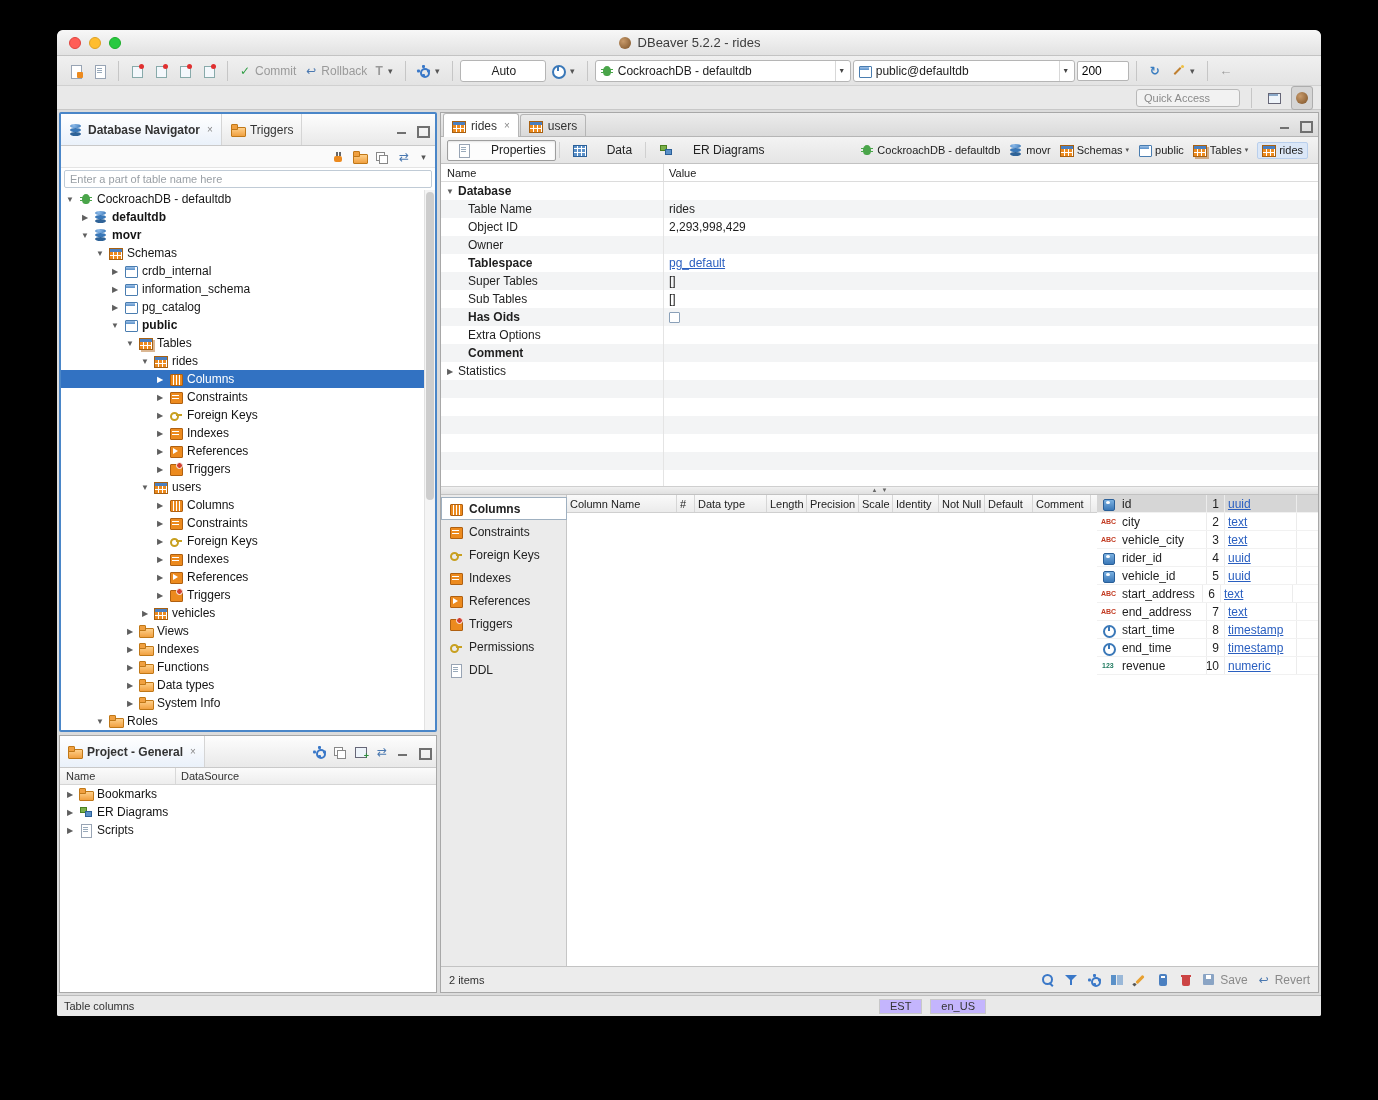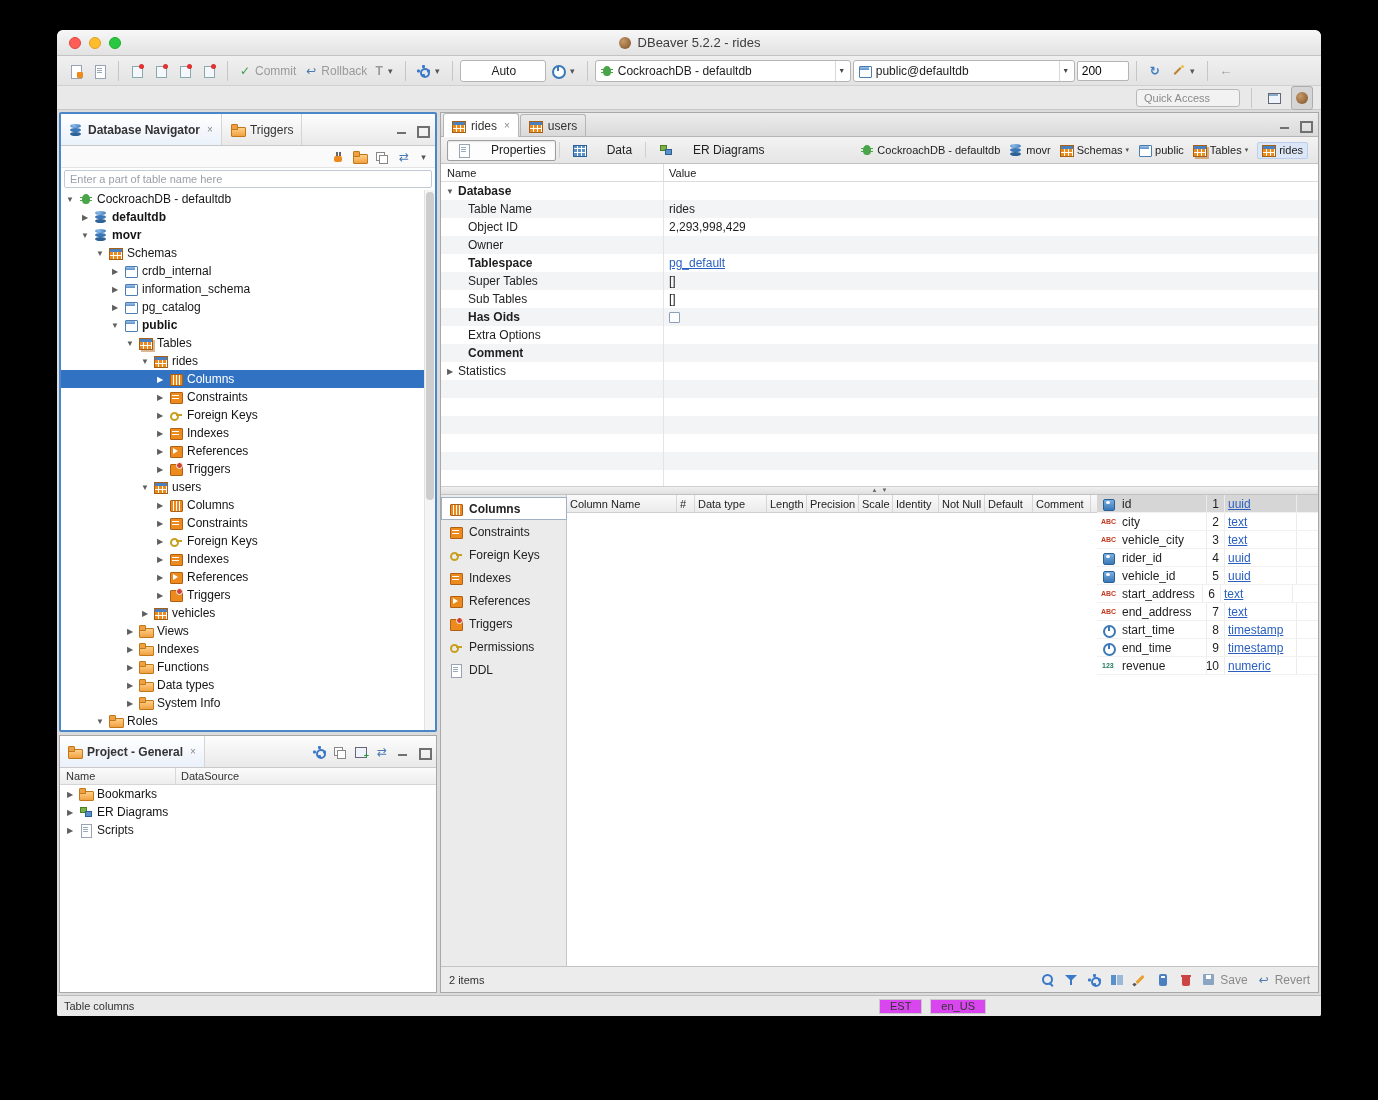--- a/index.html
+++ b/index.html
@@ -115,21 +115,21 @@
 .gc.num{justify-content:flex-end;padding-right:5px}
 .gc.ctr{justify-content:center}
 .gc.name{gap:2px}
 
 .grid-toolbar{height:26px;flex:none;display:flex;align-items:center;background:#ececec;border-top:1px solid #c3c3c3;padding:0 8px;font-size:11px;color:#333}
 .gt-right{margin-left:auto;display:flex;align-items:center;gap:9px}
 .gt-btn{display:flex;align-items:center;gap:4px;color:#8a8a8a;font-size:12px}
 
 .statusbar{height:21px;flex:none;display:flex;align-items:center;gap:8px;background:#e9e9e9;border-top:1px solid #bcbcbc;padding:0 7px;font-size:11px;color:#333}
 .sb-spacer{flex:1}
-.sb-cell{height:15px;border:1px solid #c8c8c8;background:#d946ef;display:flex;align-items:center;padding:0 10px}
+.sb-cell{height:15px;border:1px solid #c8c8c8;background:#c4b5fd;display:flex;align-items:center;padding:0 10px}
 .sb-tail{width:320px;flex:none}
 
 .icn{display:inline-block;width:14px;height:14px;position:relative;flex:none;vertical-align:middle}
 .i-beaver::before{content:"";position:absolute;left:1px;top:1px;width:12px;height:12px;border-radius:50%;
   background:radial-gradient(circle at 35% 35%,#c89a6a,#7a5026)}
 .i-db::before{content:"";position:absolute;left:1px;top:1px;width:11px;height:4px;border-radius:50%;
   background:radial-gradient(circle at 35% 35%,#8ab8e8,#3a78b8);box-shadow:0 4px 0 #3a78b8,0 8px 0 #2f6398}
 .i-cockroach::before{content:"";position:absolute;left:3px;top:2px;width:8px;height:10px;border-radius:50% 50% 45% 45%;background:#4aa54a}
 .i-cockroach::after{content:"";position:absolute;left:1px;top:5px;width:12px;height:1px;background:#4aa54a;box-shadow:0 3px 0 #4aa54a}
 .i-schema::before{content:"";position:absolute;left:1px;top:2px;width:11px;height:10px;background:#fff;border:1px solid #4a7db0;border-radius:1px}

